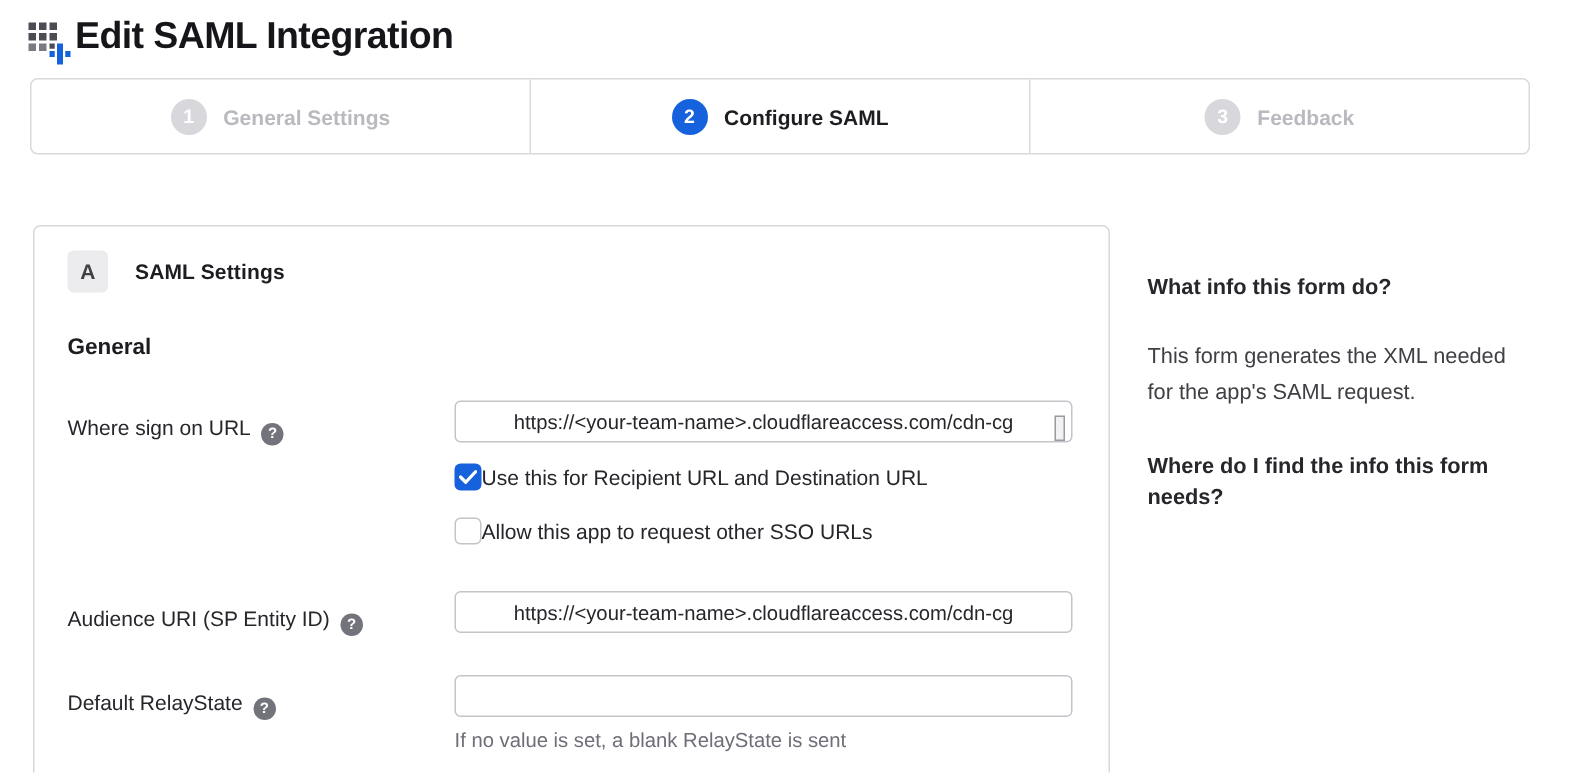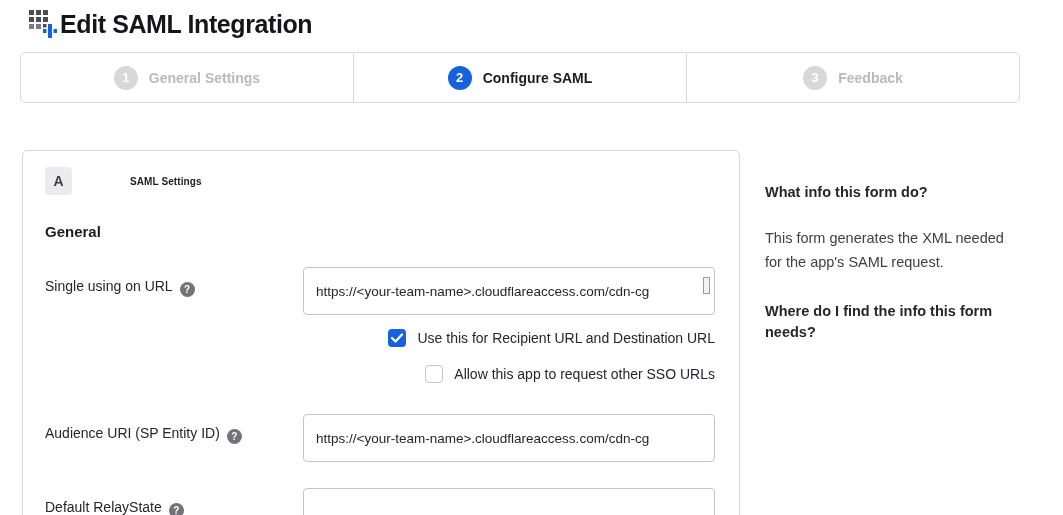--- a/index.html
+++ b/index.html
@@ -1,20 +1,20 @@
 <!DOCTYPE html>
 <html><head>
 <meta charset="utf-8">
 <style>
   * { margin:0; padding:0; box-sizing:border-box; }
   html,body { width:1063px; height:515px; background:#fff; overflow:hidden;
     font-family:"Liberation Sans", sans-serif; color:#1d1d21; }
 
   
-  .header { display:flex; align-items:flex-start; gap:7px; padding:10px 0 0 29px; }
+  .header { display:flex; align-items:flex-end; gap:7px; padding:10px 0 0 19px; }
   .app-icon { position:relative; width:24px; height:24px; flex:0 0 auto; }
   .app-icon .grid { display:grid; grid-template-columns:repeat(3,5px); grid-auto-rows:5px; gap:2px; }
   .app-icon .cell { background:#4c4c55; }
   .app-icon .cell.faded { background:#7a7a83; }
   .app-icon .plus { position:absolute; right:-4px; bottom:-4px; width:14px; height:14px; }
   .app-icon .plus::before, .app-icon .plus::after { content:""; position:absolute; background:#1662dd; box-shadow:0 0 0 1.5px #fff; }
   .app-icon .plus::before { left:0; top:5px; width:14px; height:4px; }
   .app-icon .plus::after { left:5px; top:0; width:4px; height:14px; }
   .page-title { font-size:25px; font-weight:700; letter-spacing:-0.4px; color:#16161a; }
 
@@ -30,37 +30,37 @@
 
   
   .content { display:flex; align-items:flex-start; margin:47px 20px 0 22px; gap:25px; }
 
   
   .panel { width:718px; min-height:400px; border:1px solid #d7d7dc; border-radius:5px;
     padding:16px 24px 30px 22px; background:#fff; }
   .panel-header { display:flex; align-items:center; gap:18px; }
   .panel-badge { width:27px; height:28px; background:#ececee; border-radius:4px; color:#3f3f44;
     font-size:14px; font-weight:700; display:flex; align-items:center; justify-content:center; }
-  .panel-title { font-size:10px; font-weight:700; letter-spacing:0.1px;margin-left:40px; }
+  .panel-title { font-size:14px; font-weight:700; letter-spacing:0.1px; }
   .section-heading { font-size:15px; font-weight:700; margin-top:28px; }
 
   .form-row { display:flex; margin-top:27px; }
   .label-col { width:258px; flex:0 0 258px; padding-top:10px; }
   .field-label { font-size:14px; color:#26262b; }
   .help-icon { display:inline-flex; width:15px; height:15px; margin-left:7px; border-radius:50%;
     background:#73737c; color:#fff; font-size:10px; font-weight:700;
     align-items:center; justify-content:center; vertical-align:-2px; cursor:pointer; }
   .field-col { flex:1; }
   .input-wrap { position:relative; }
-  .text-input { width:100%; height:48px; border:1px solid #c4c4ca; border-radius:4px;
+  .text-input { width:100%; height:28px; border:1px solid #c4c4ca; border-radius:4px;
     padding:0 12px; font-size:13.5px; color:#26262b; font-family:"Liberation Sans", sans-serif;
-    background:#fff; outline:none; }
+    background:#fff; outline:none;text-align:center; }
   .cursor-box { position:absolute; right:5px; top:10px; width:7px; height:17px;
     border:1px solid #9a9aa0; background:#f2f2f4; }
-  .checkbox-row { display:flex; align-items:center; gap:11px; margin-top:14px;justify-content:flex-end; }
+  .checkbox-row { display:flex; align-items:center; margin-top:14px; }
   .checkbox-row + .checkbox-row { margin-top:18px; }
   .checkbox { width:18px; height:18px; border-radius:4px; flex:0 0 auto; cursor:pointer;
     display:flex; align-items:center; justify-content:center; }
   .checkbox.checked { background:#1662dd; }
   .checkbox.unchecked { background:#fff; border:1px solid #c4c4ca; }
   .checkbox-label { font-size:14px; color:#26262b; }
   .hint { margin-top:8px; font-size:13.5px; color:#6e6e78; }
   .row-audience { margin-top:31px; }
   .row-relay { margin-top:26px; }
 
@@ -110,21 +110,21 @@
   <div class="panel">
     <div class="panel-header">
       <span class="panel-badge">A</span>
       <span class="panel-title">SAML Settings</span>
     </div>
 
     <div class="section-heading">General</div>
 
     <div class="form-row">
       <div class="label-col">
-        <span class="field-label">Single using on URL</span><span class="help-icon">?</span>
+        <span class="field-label">Where sign on URL</span><span class="help-icon">?</span>
       </div>
       <div class="field-col">
         <div class="input-wrap">
           <input class="text-input" type="text" value="https://&lt;your-team-name&gt;.cloudflareaccess.com/cdn-cg" style="">
           <span class="cursor-box"></span>
         </div>
         <div class="checkbox-row">
           <span class="checkbox checked">
             <svg width="12" height="10" viewBox="0 0 12 10">
               <polyline points="1,5 4.5,8.5 11,1.5" fill="none" stroke="#fff" stroke-width="2.2" stroke-linecap="round" stroke-linejoin="round"></polyline>

